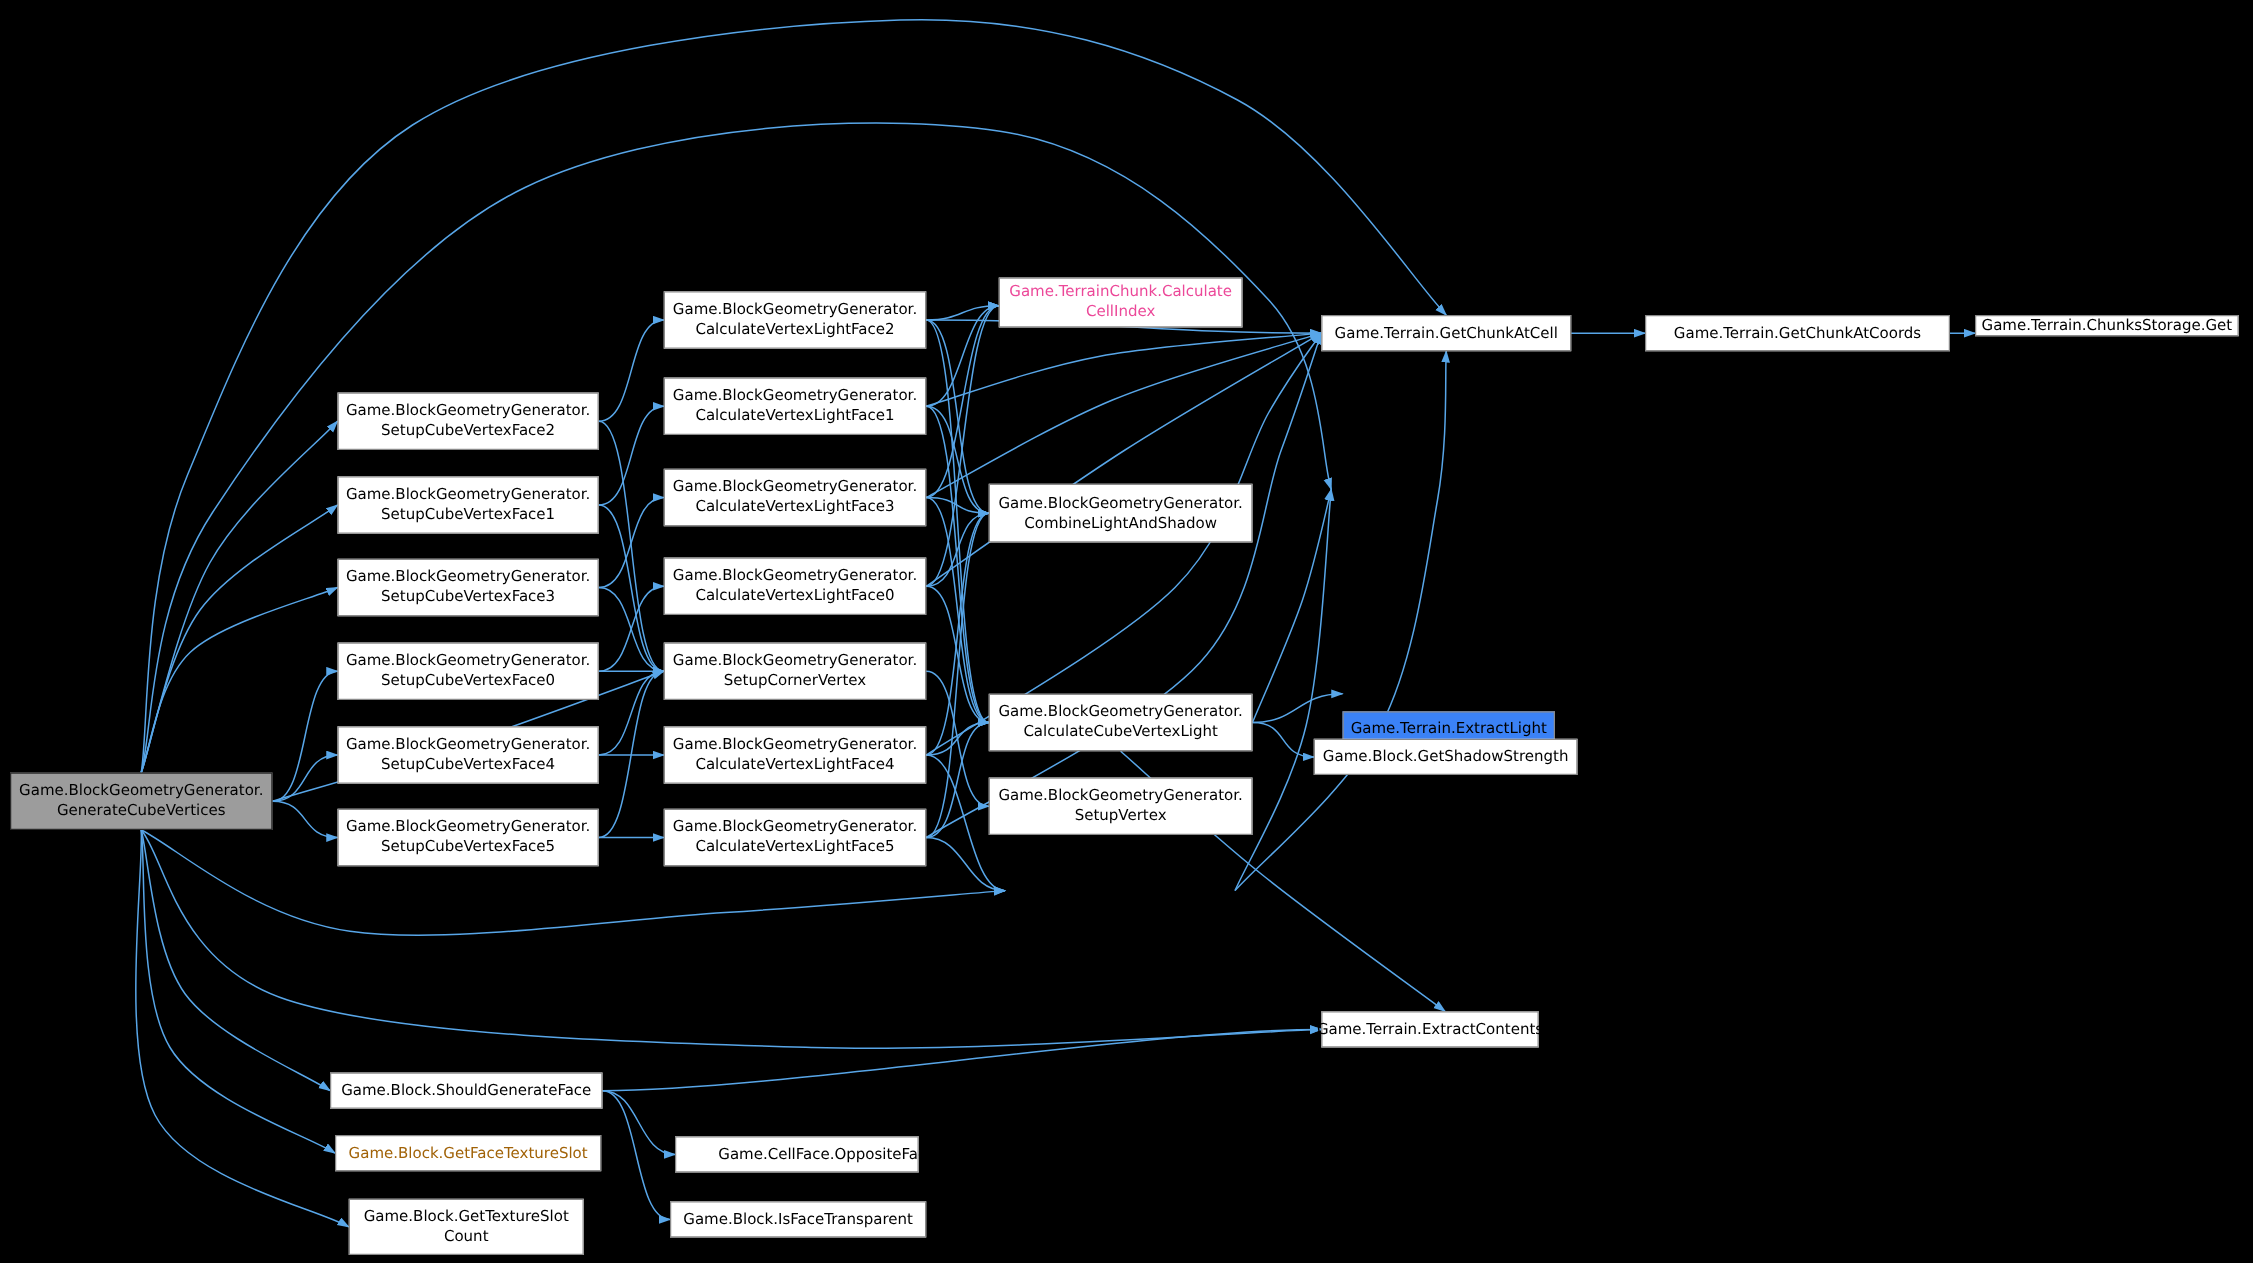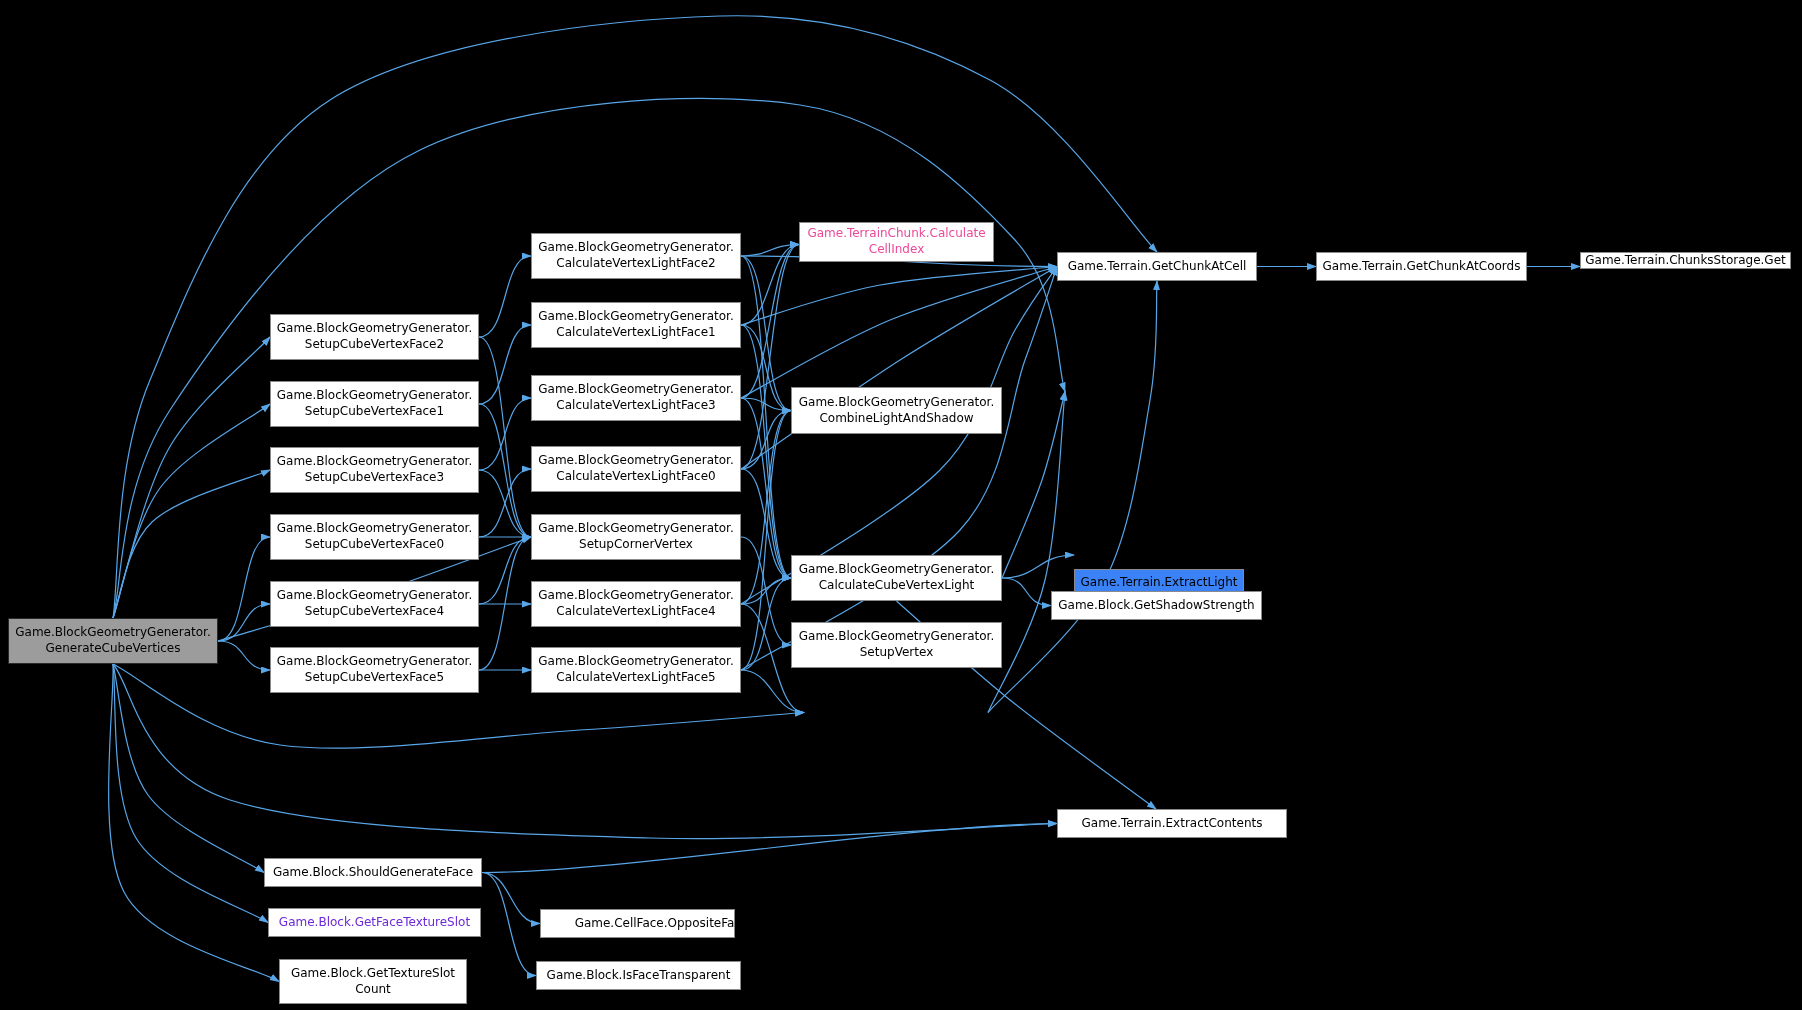--- a/index.html
+++ b/index.html
@@ -133,21 +133,21 @@
       <div>Game.BlockGeometryGenerator.</div>
       <div>SetupCubeVertexFace4</div>
     </div>
     <div class="node" style="left: 270px; top: 647px; width: 209px; height: 46px; background: rgb(255, 255, 255); color: rgb(0, 0, 0);">
       <div>Game.BlockGeometryGenerator.</div>
       <div>SetupCubeVertexFace5</div>
     </div>
     <div class="node" style="left: 264px; top: 858px; width: 218px; height: 29px; background: rgb(255, 255, 255); color: rgb(0, 0, 0);">
       <div>Game.Block.ShouldGenerateFace</div>
     </div>
-    <div class="node" style="left: 268px; top: 908px; width: 213px; height: 29px; background: rgb(255, 255, 255); color: #6d28d9;">
+    <div class="node" style="left: 268px; top: 908px; width: 213px; height: 29px; background: rgb(255, 255, 255); color: #a16207;">
       <div>Game.Block.GetFaceTextureSlot</div>
     </div>
     <div class="node" style="left: 279px; top: 959px; width: 188px; height: 45px; background: rgb(255, 255, 255); color: rgb(0, 0, 0);">
       <div>Game.Block.GetTextureSlot</div>
       <div>Count</div>
     </div>
     <div class="node" style="left: 531px; top: 233px; width: 210px; height: 46px; background: rgb(255, 255, 255); color: rgb(0, 0, 0);">
       <div>Game.BlockGeometryGenerator.</div>
       <div>CalculateVertexLightFace2</div>
     </div>
@@ -199,22 +199,22 @@
     </div>
     <div class="node" style="left: 1057px; top: 252px; width: 200px; height: 29px; background: rgb(255, 255, 255); color: rgb(0, 0, 0);">
       <div>Game.Terrain.GetChunkAtCell</div>
     </div>
     <div class="node" style="left: 1074px; top: 541px; width: 170px; height: 28px; background: #3b82f6; color: rgb(0, 0, 0); margin-top: 28px;">
       <div>Game.Terrain.ExtractLight</div>
     </div>
     <div class="node" style="left: 1051px; top: 591px; width: 211px; height: 29px; background: rgb(255, 255, 255); color: rgb(0, 0, 0);">
       <div>Game.Block.GetShadowStrength</div>
     </div>
-    <div class="node" style="left: 1057px; top: 809px; width: 230px; height: 29px; background: rgb(255, 255, 255); color: rgb(0, 0, 0);">
+    <div class="node" style="left: 1057px; top: 809px; width: 174px; height: 29px; background: rgb(255, 255, 255); color: rgb(0, 0, 0);">
       <div>Game.Terrain.ExtractContents</div>
     </div>
-    <div class="node" style="left: 1316px; top: 252px; width: 211px; height: 29px; background: rgb(255, 255, 255); color: rgb(0, 0, 0);">
+    <div class="node" style="left: 1316px; top: 252px; width: 244px; height: 29px; background: rgb(255, 255, 255); color: rgb(0, 0, 0);">
       <div>Game.Terrain.GetChunkAtCoords</div>
     </div>
     <div class="node" style="left: 1580px; top: 252px; width: 211px; height: 17px; background: rgb(255, 255, 255); color: rgb(0, 0, 0);">
       <div>Game.Terrain.ChunksStorage.Get</div>
     </div>
   </div>
 
 </body></html>

